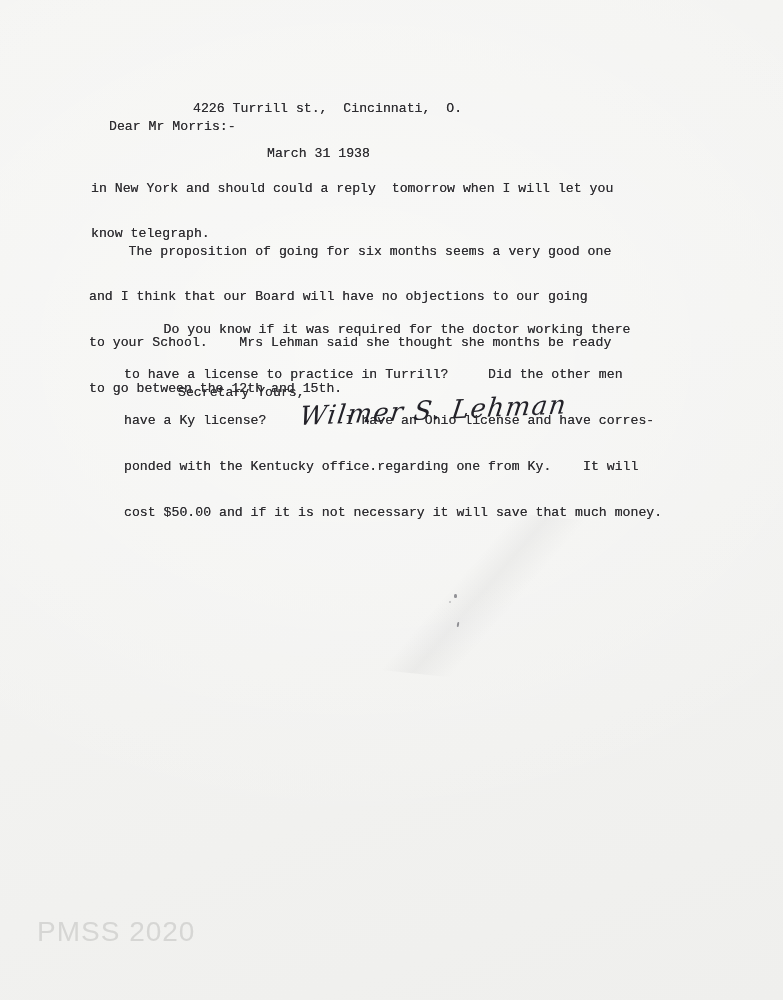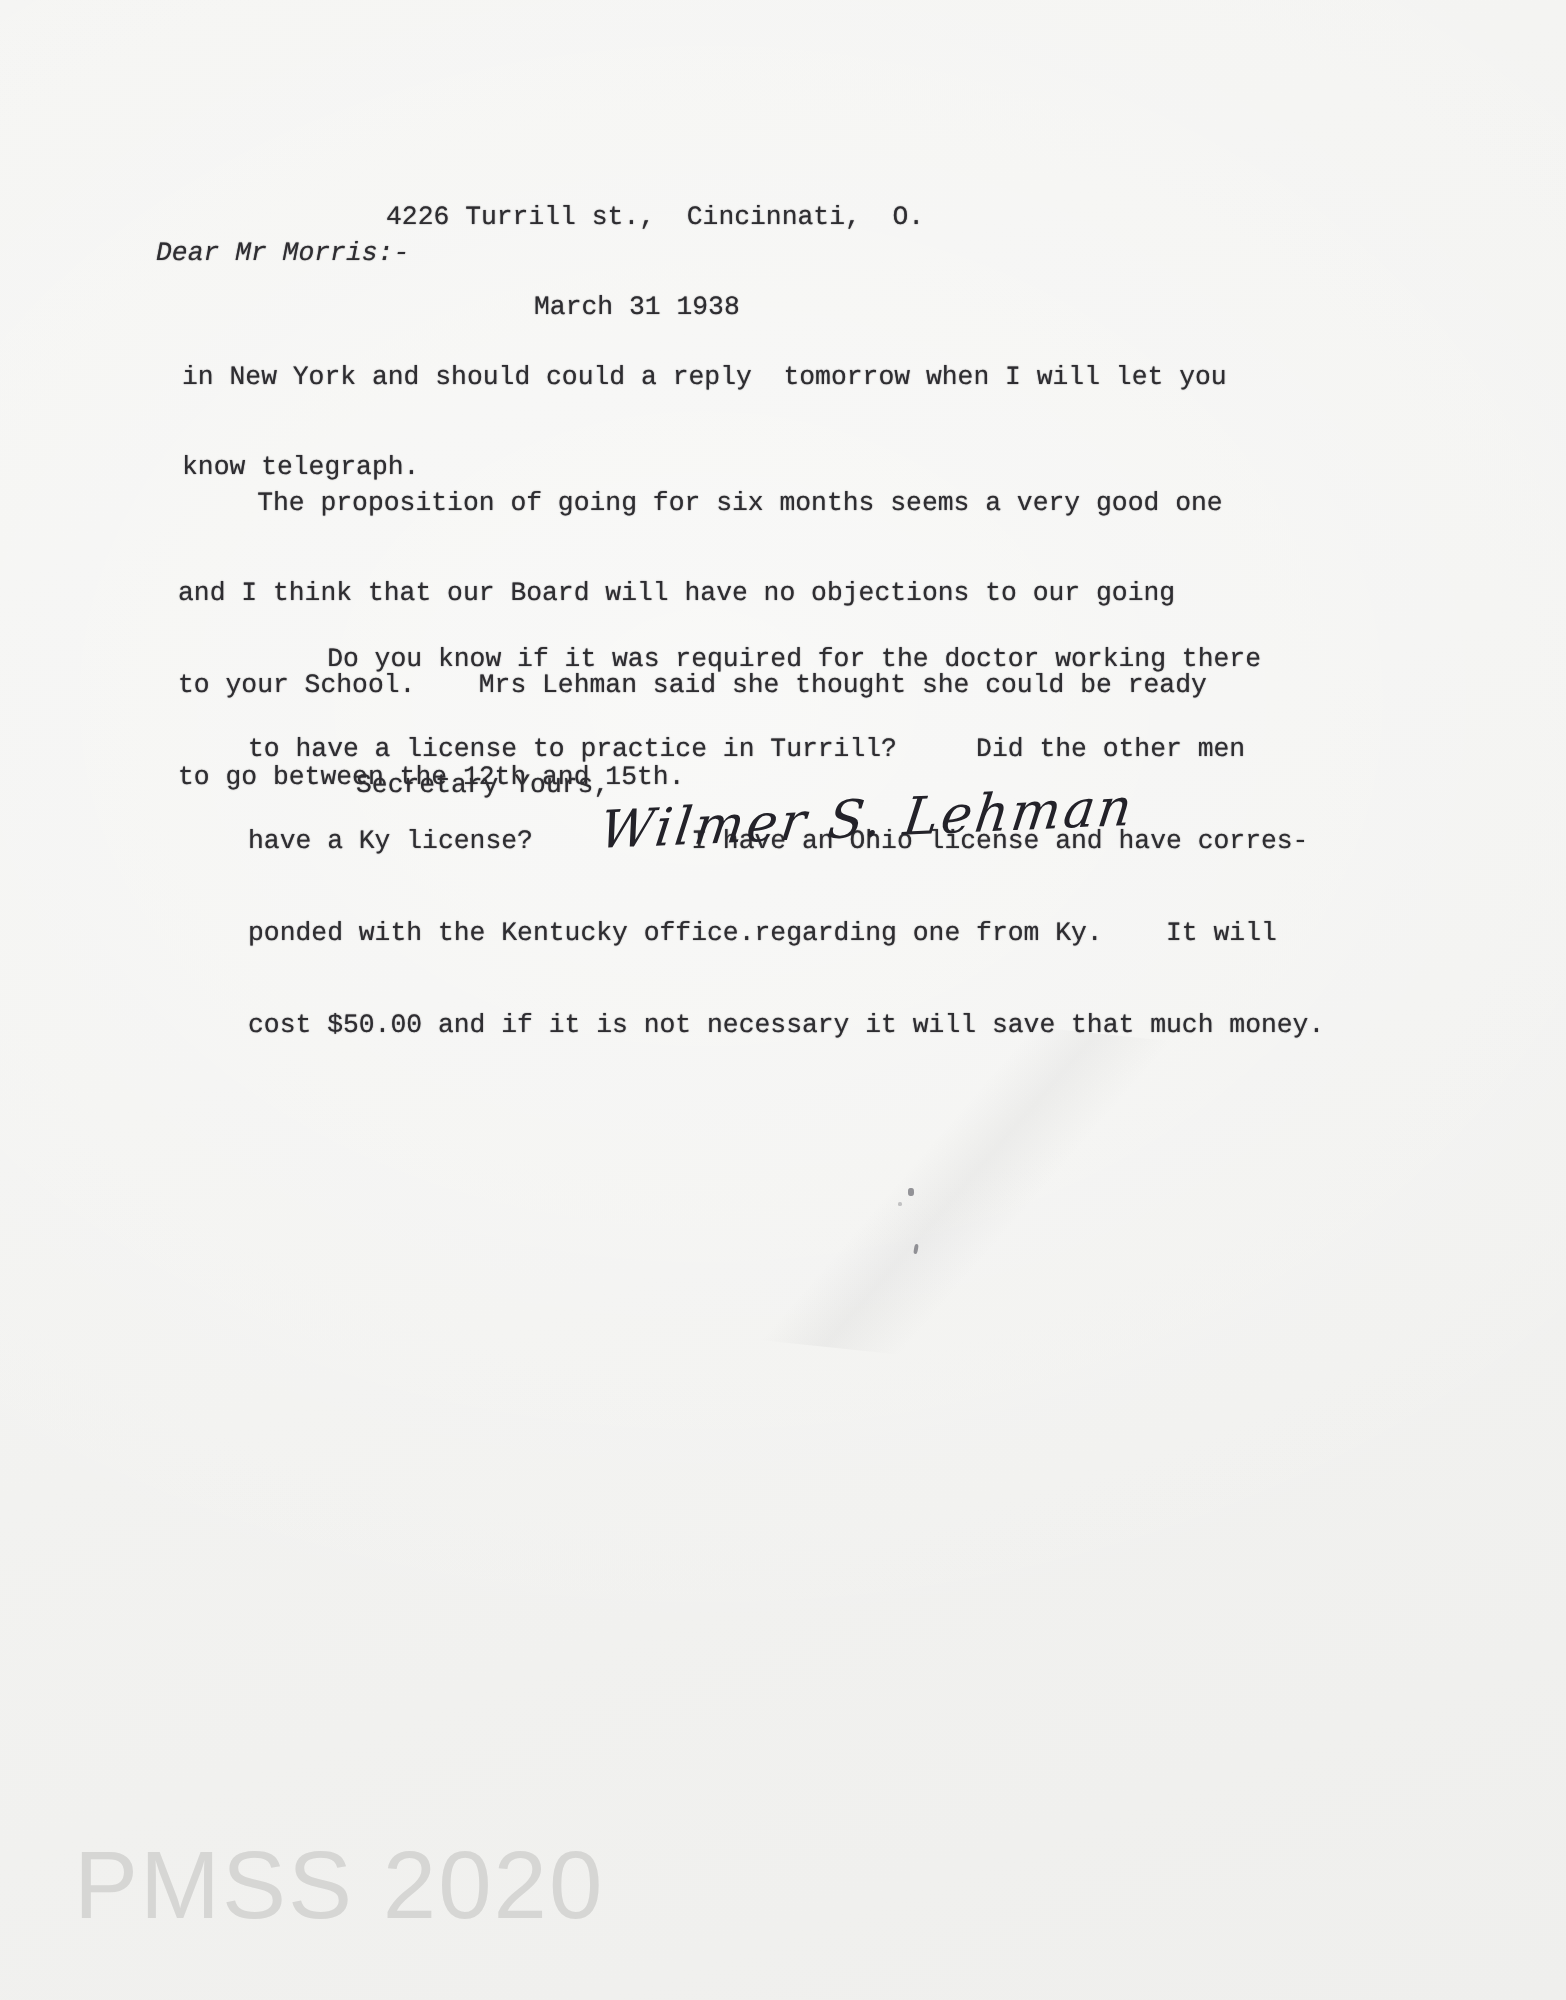--- a/index.html
+++ b/index.html
@@ -20,21 +20,21 @@
     position: absolute;
     white-space: pre;
     font-family: "Liberation Mono", "DejaVu Sans Mono", monospace;
     font-size: 13.2px;
     line-height: 15.3px;
     color: #2e2d31;
     text-shadow: 0 0 0.6px rgba(46,45,49,0.8);
   }
   .heading   { left: 193px; top: 70px;  }
   .date-line { margin-left: 74px; }
-  .salutation{ left: 78px;  top: 119px; font-style: italic; }
+  .salutation{ left: 109px;  top: 119px; }
   .para-1    { left: 91px;  top: 150px; }
   .para-2    { left: 89px;  top: 213px; }
   .para-3    { left: 88px;  top: 291px; margin-left: 36px; }
   .closing   { left: 178px; top: 385px; }
   .signature {
     position: absolute;
     left: 300px;
     top: 401px;
     font-family: "DejaVu Serif", "Liberation Serif", serif;
     font-style: italic;
@@ -43,21 +43,21 @@
     color: #232229;
     transform: rotate(-2.5deg) skewX(-10deg);
     transform-origin: left center;
     white-space: pre;
   }
   .watermark {
     position: absolute;
     left: 37px;
     top: 916px;
     font-family: "Liberation Sans", "DejaVu Sans", sans-serif;
-    font-size: 48px;
+    font-size: 28px;
     letter-spacing: 1px;
     color: #d6d6d4;
   }
   .smudge {
     position: absolute;
     left: 380px;
     top: 510px;
     width: 200px;
     height: 170px;
     background: linear-gradient(125deg, rgba(0,0,0,0) 40%, rgba(115,115,120,0.07) 50%, rgba(0,0,0,0) 62%);
@@ -87,21 +87,21 @@
   <div class="typed salutation">Dear Mr Morris:-</div>
 
   <div class="typed para-1">
     <div>in New York and should could a reply  tomorrow when I will let you</div>
     <div>know telegraph.</div>
   </div>
 
   <div class="typed para-2">
     <div>     The proposition of going for six months seems a very good one</div>
     <div>and I think that our Board will have no objections to our going</div>
-    <div>to your School.    Mrs Lehman said she thought she could be ready</div>
+    <div>to your School.    Mrs Lehman said she thought she months be ready</div>
     <div>to go between the 12th and 15th.</div>
   </div>
 
   <div class="typed para-3">
     <div>     Do you know if it was required for the doctor working there</div>
     <div>to have a license to practice in Turrill?     Did the other men</div>
     <div>have a Ky license?          I have an Ohio license and have corres-</div>
     <div>ponded with the Kentucky office.regarding one from Ky.    It will</div>
     <div>cost $50.00 and if it is not necessary it will save that much money.</div>
   </div>

